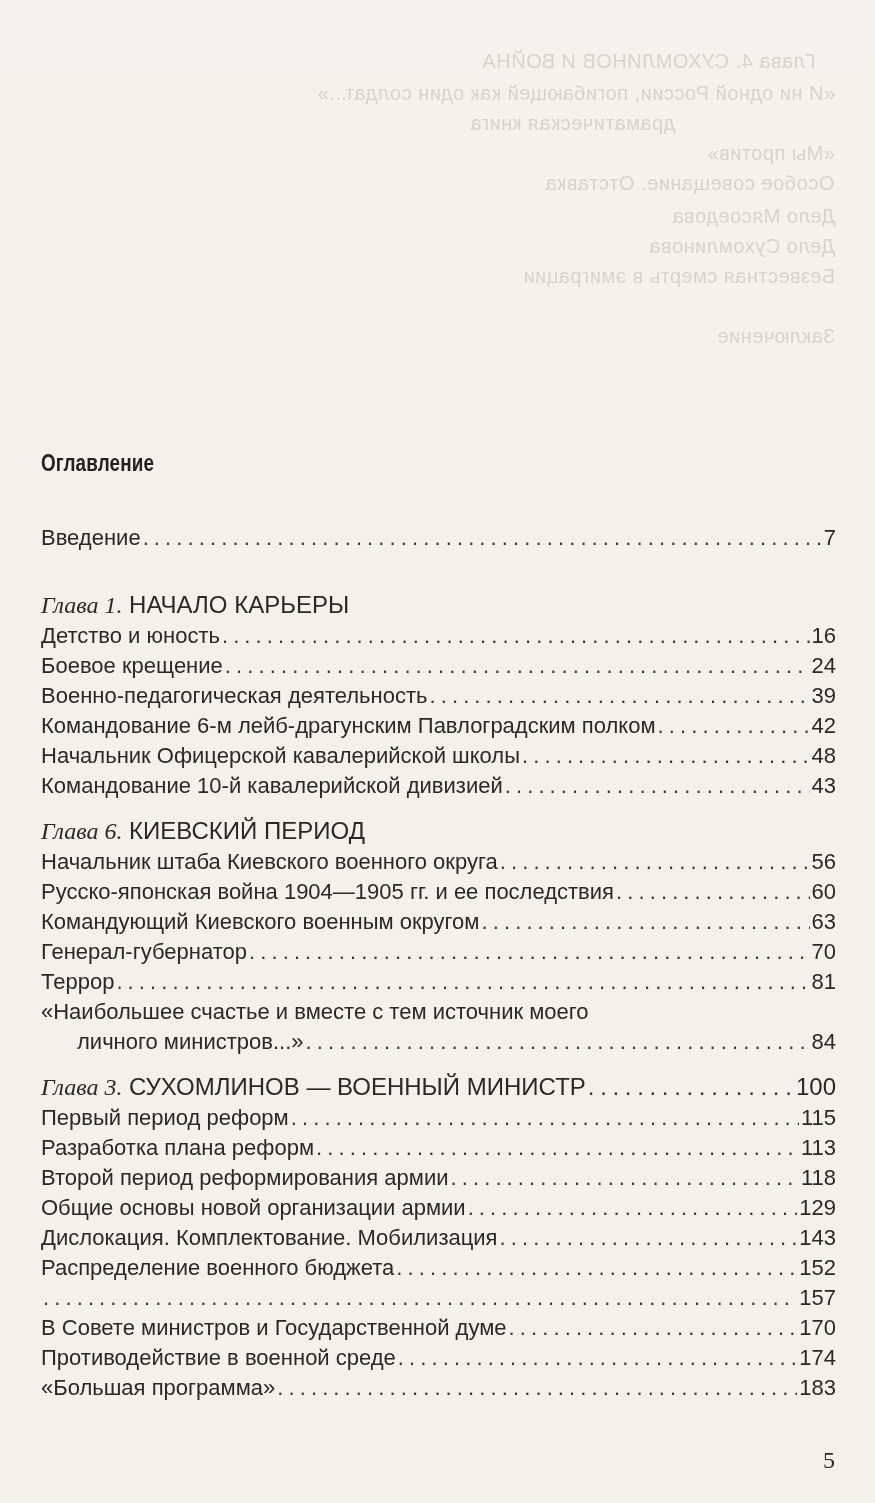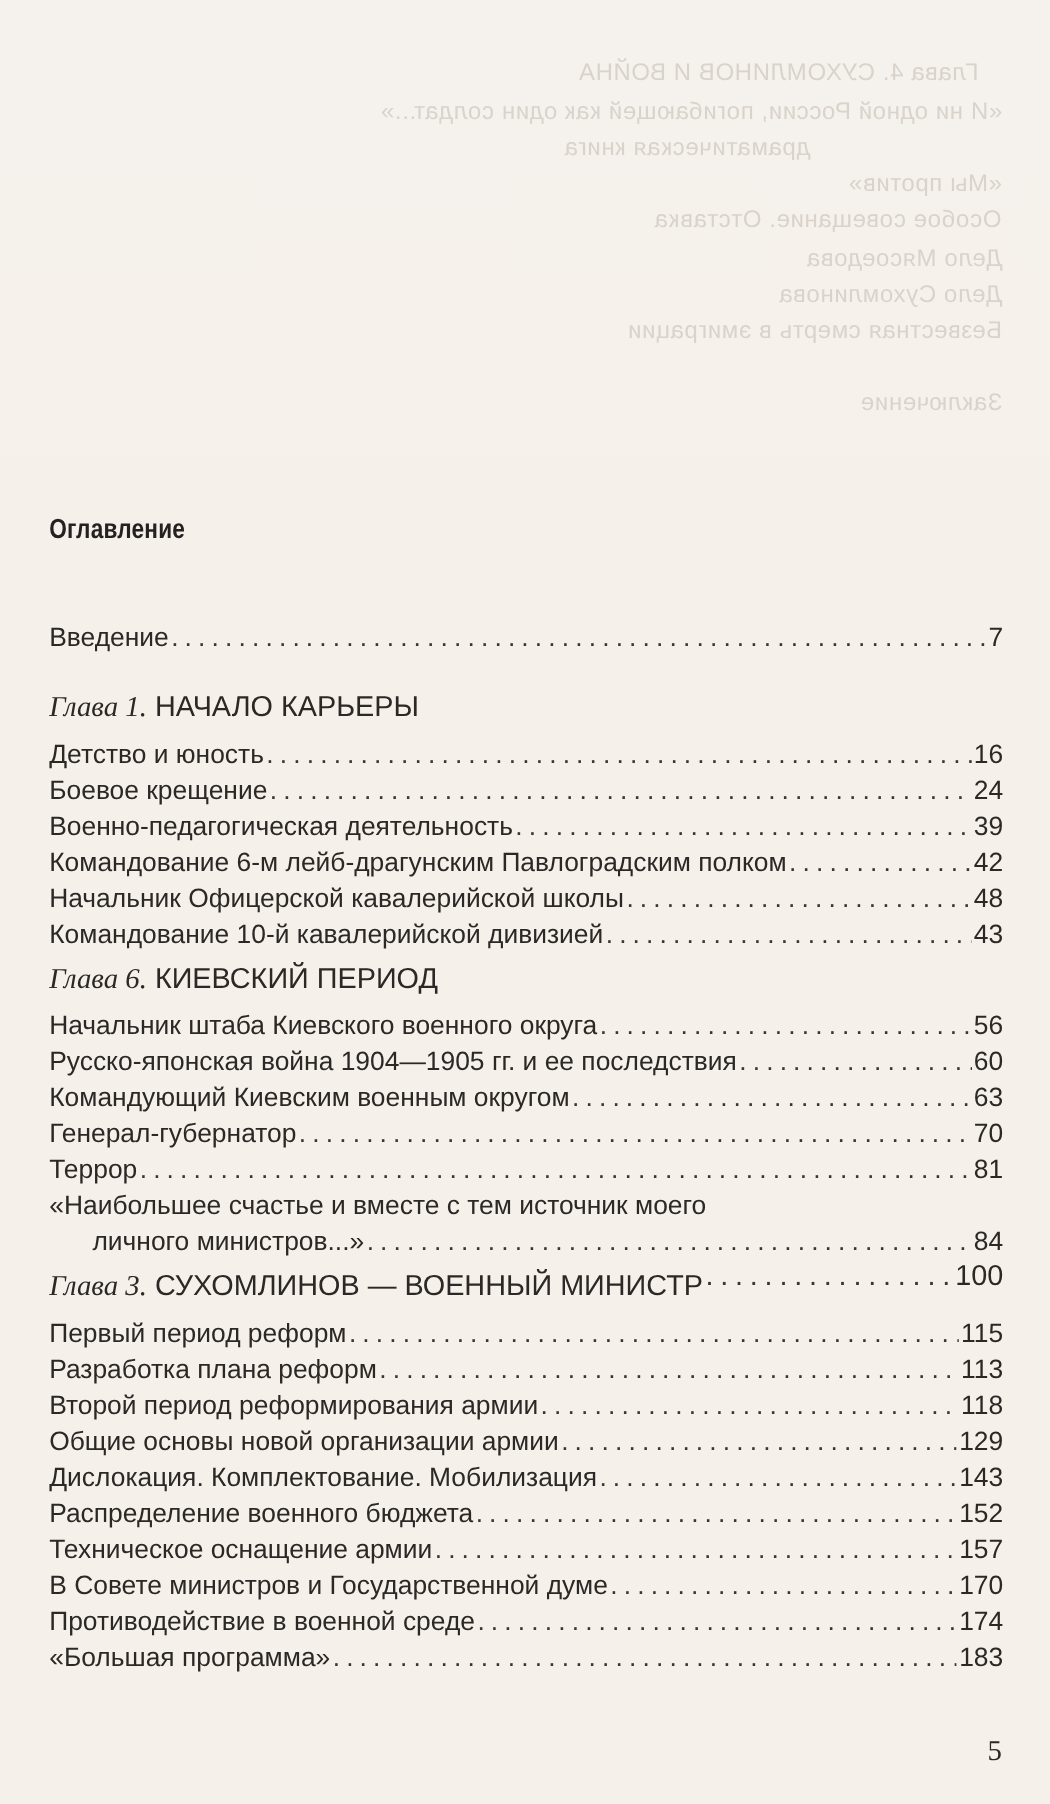--- a/index.html
+++ b/index.html
@@ -11,32 +11,32 @@
   }
   .bleed {
     position:absolute; left:0; top:0; width:875px; height:380px;
     background:linear-gradient(#f5f1ec,#f6f1eb);
   }
   .bleed .ghost {
     position:absolute; right:40px; font-size:20px; color:#d9d3cc;
     transform:scaleX(-1); white-space:nowrap; letter-spacing:0.5px;
   }
   .toc {
-    position:absolute; left:41px; top:427px; width:795px;
+    position:absolute; left:41px; top:450px; width:795px;
   }
   .toc-title {
     font-family:"Liberation Sans",sans-serif; font-weight:bold;
     font-size:23px; transform:scaleX(0.82); transform-origin:left;
     margin:0 0 46px 0; letter-spacing:0.2px; color:#242120;
   }
   .row {
     display:flex; align-items:baseline; font-size:22px; line-height:30px;
     height:30px; white-space:nowrap;
   }
-  .row .label { flex:0 0 auto; transform-origin:left;margin-top:16px; }
+  .row .label { flex:0 0 auto; transform-origin:left; }
   .row .dots {
     flex:1 1 auto; overflow:hidden; margin:0 2px;
     letter-spacing:3.2px; color:#3a3633;
   }
   .row .dots::before {
     content:". . . . . . . . . . . . . . . . . . . . . . . . . . . . . . . . . . . . . . . . . . . . . . . . . . . . . . . . . . . . . . . . . . . . . . . . . . . . . . . . . . . . . . . . . . . . . . . . . . .";
     letter-spacing:-0.5px;
   }
   .row .page { flex:0 0 auto; text-align:right; }
   .chapter {
@@ -117,21 +117,21 @@
       <span class="label">Начальник штаба Киевского военного округа</span>
       <span class="dots"></span>
       <span class="page">56</span>
     </div>
   <div class="row">
       <span class="label">Русско-японская война 1904—1905 гг. и ее последствия</span>
       <span class="dots"></span>
       <span class="page">60</span>
     </div>
   <div class="row">
-      <span class="label">Командующий Киевским военным округом</span>
+      <span class="label">Командующий Киевского военным округом</span>
       <span class="dots"></span>
       <span class="page">63</span>
     </div>
   <div class="row">
       <span class="label">Генерал-губернатор</span>
       <span class="dots"></span>
       <span class="page">70</span>
     </div>
   <div class="row">
       <span class="label">Террор</span>
@@ -176,21 +176,20 @@
       <span class="label">Дислокация. Комплектование. Мобилизация</span>
       <span class="dots"></span>
       <span class="page">143</span>
     </div>
   <div class="row">
       <span class="label">Распределение военного бюджета</span>
       <span class="dots"></span>
       <span class="page">152</span>
     </div>
   <div class="row">
-      <span class="label">Техническое оснащение армии</span>
       <span class="dots"></span>
       <span class="page">157</span>
     </div>
   <div class="row">
       <span class="label">В Совете министров и Государственной думе</span>
       <span class="dots"></span>
       <span class="page">170</span>
     </div>
   <div class="row">
       <span class="label">Противодействие в военной среде</span>

